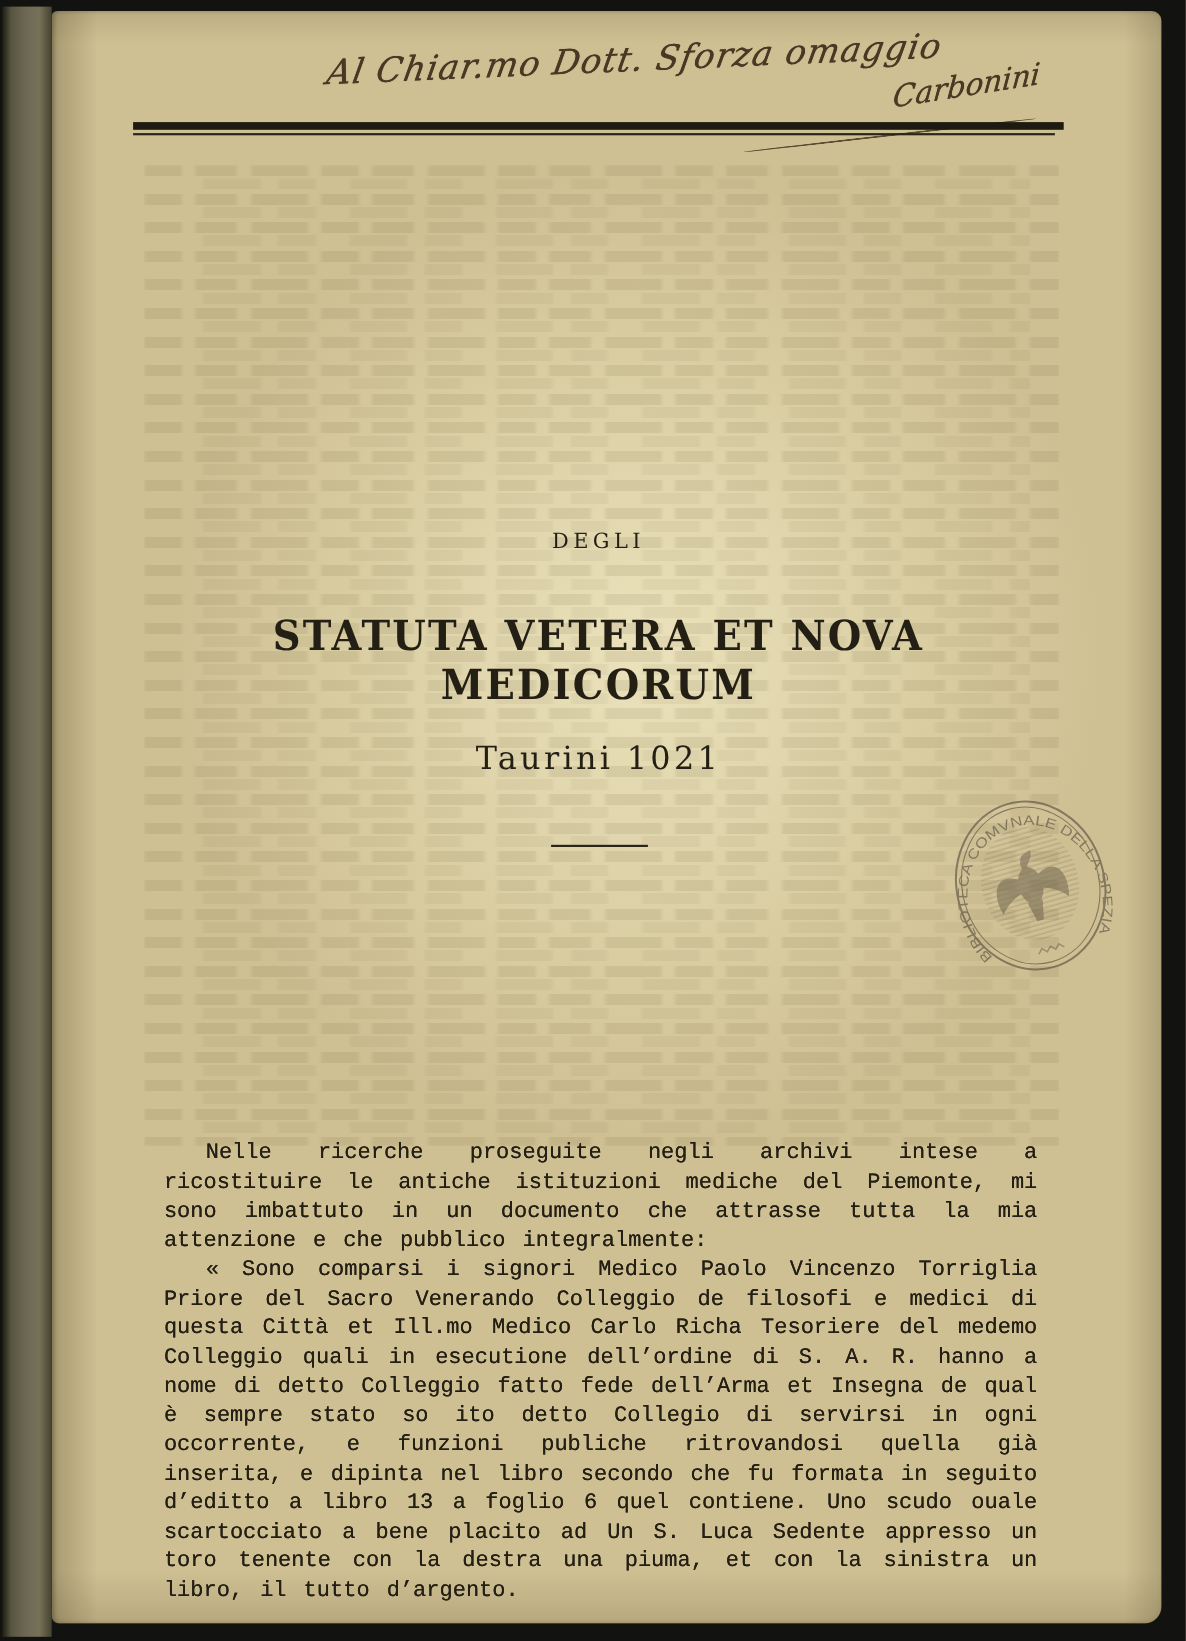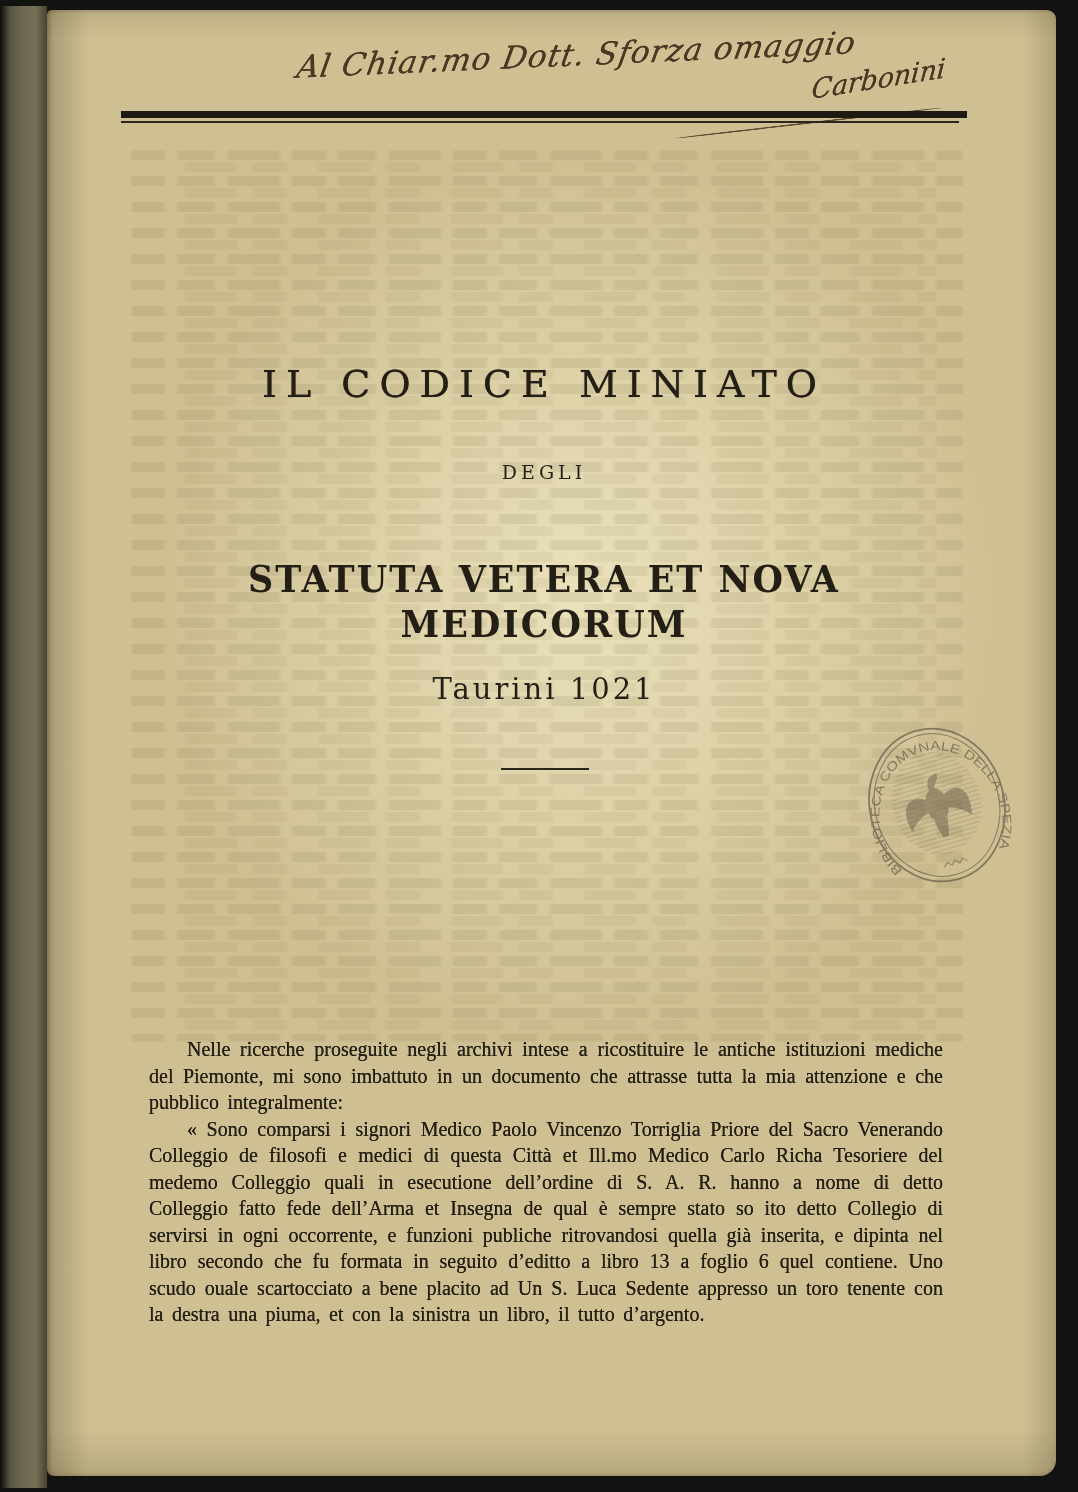--- a/index.html
+++ b/index.html
@@ -100,21 +100,21 @@
 
   
   .title-block { position:absolute; left:74px; width:846px; text-align:center; color:#241f15; }
   .main-head {
     top:352px;
     font-family:"DejaVu Serif", serif;
     font-size:38px; letter-spacing:9px; font-weight:500;
     text-shadow:0 0 .7px #241f15;
   }
   .degli {
-    top:451px;
+    top:471px;
     font-family:"DejaVu Serif", serif;
     font-size:19px; letter-spacing:4px;
   }
   .statuta {
     top:550px;
     font-family:"DejaVu Serif", serif;
     font-weight:bold;
     font-size:35px; letter-spacing:2px;
     transform:scale(1,1.08);
   }
@@ -134,41 +134,40 @@
   
   .body-text {
     position:absolute; left:102px; top:1026px; width:794px;
     font-family:"Liberation Serif", serif;
     font-size:20px; line-height:26.5px;
     color:#241f15;
     text-align:justify;
     word-spacing:3.5px;
     text-shadow:0 0 .4px #241f15;
   }
-  .body-text p { margin:0; text-indent:38px; }
+  .body-text p { margin:0; text-indent:38px;font-family:Liberation Mono, monospace; }
 </style>
 </head>
 <body>
 
 <div class="scan">
 
   <div class="cover-edge"></div>
 
   <div class="page">
 
     <div class="dedication">Al Chiar.mo Dott. Sforza omaggio</div>
     <div class="signature">Carbonini</div>
     <div class="sig-flourish"></div>
 
     <div class="head-rule"></div>
 
     <div class="ghost"></div>
     <div class="ghost2"></div>
 
-    <div class="title-block main-head">IL CODICE MINIATO</div>
 
     <div class="title-block degli">DEGLI</div>
 
     <div class="title-block statuta">STATUTA VETERA ET NOVA MEDICORUM</div>
 
     <div class="title-block imprint">Taurini 1021</div>
 
     <div class="divider"></div>
 
     <svg class="stamp" viewBox="-98 -103 196 206">

